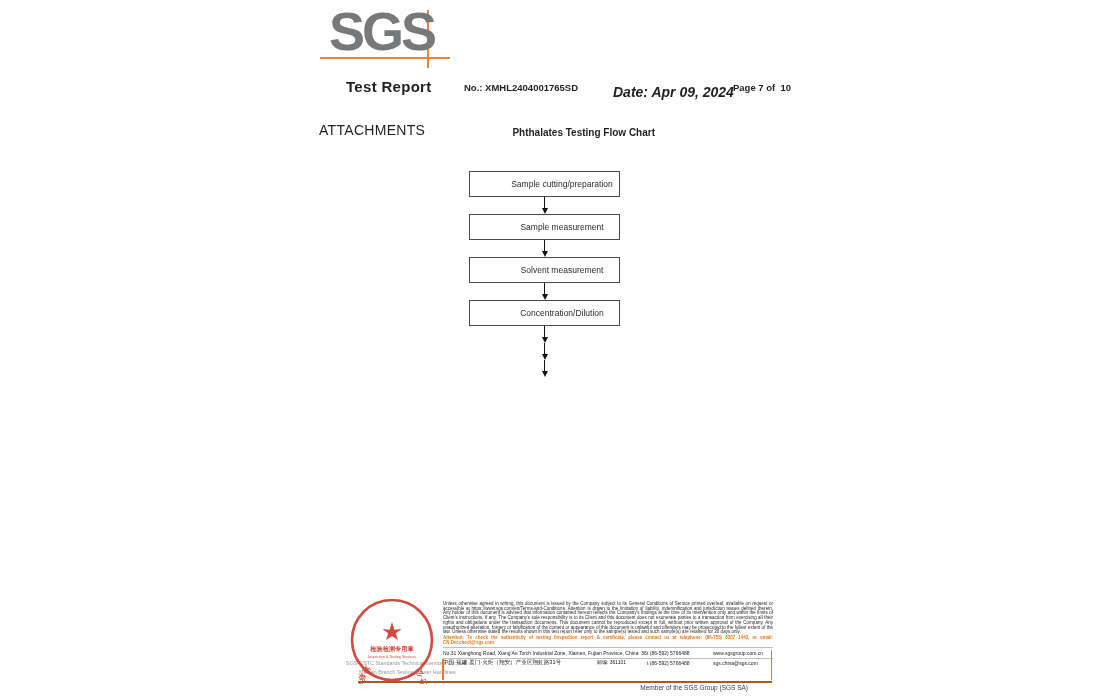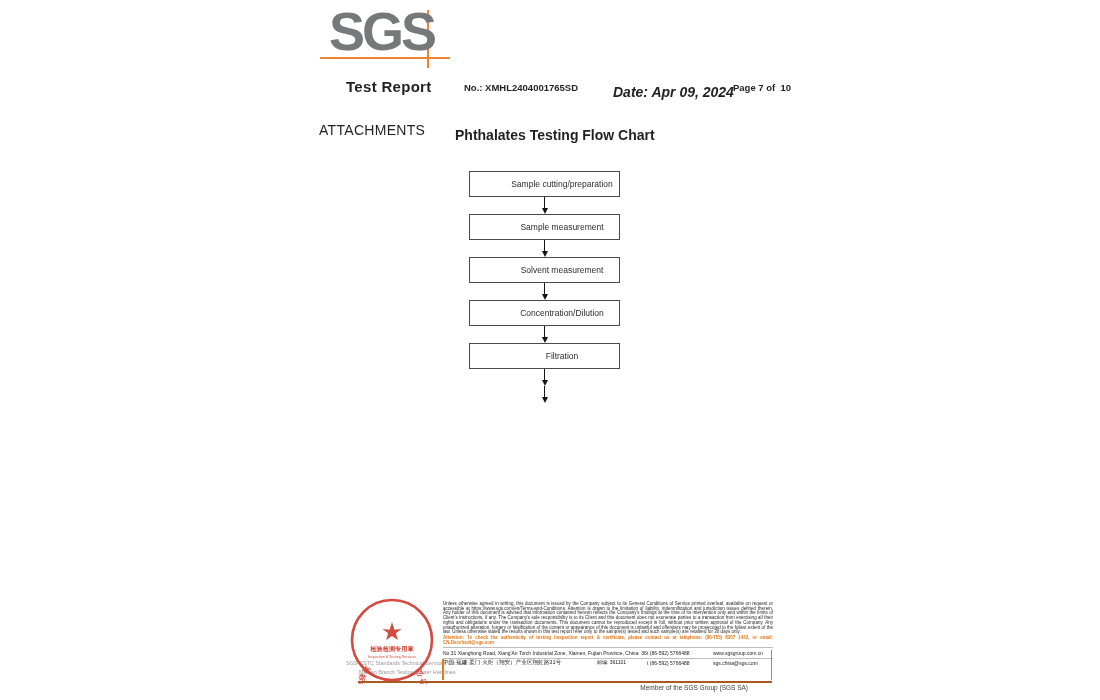--- a/index.html
+++ b/index.html
@@ -15,22 +15,22 @@
 
   
   .hdr{position:absolute;font-weight:bold;white-space:pre;}
   .hdr-title{left:346px;top:78px;font-size:15px;letter-spacing:.3px;}
   .hdr-no{left:464px;top:82px;font-size:9.5px;}
   .hdr-date{left:613px;top:84px;font-size:14px;font-style:italic;}
   .hdr-page{left:733px;top:82px;font-size:9.5px;}
   .attachments{position:absolute;left:319px;top:106px;font-size:14px;font-weight:normal;letter-spacing:.3px;margin-top:16px;}
 
   
-  .flow-title{position:absolute;left:455px;top:127px;width:200px;text-align:left;
-              font-size:14px;font-weight:bold;}
+  .flow-title{position:absolute;left:455px;top:127px;width:200px;text-align:right;
+              font-size:10px;font-weight:bold;}
   .flow{position:absolute;left:469px;top:171px;width:151px;display:flex;flex-direction:column;align-items:center;}
   .flow-box{box-sizing:border-box;width:151px;height:26px;border:1px solid #4a4a4a;background:#fff;
             display:flex;align-items:center;justify-content:center;font-size:8.5px;color:#2b2b2b;padding-left:35px;}
   .flow-arrow{height:17px;display:flex;flex-direction:column;align-items:center;}
   .flow-arrow .al{width:1.2px;height:11px;background:#141414;}
   .flow-arrow .ah{width:0;height:0;border-left:3.6px solid transparent;border-right:3.6px solid transparent;
                   border-top:6px solid #141414;}
 
   
   .company-lines{position:absolute;left:342px;top:659px;width:130px;text-align:center;
@@ -86,21 +86,20 @@
       <div class="flow-box">Solvent measurement</div>
       <div class="flow-arrow">
         <div class="al"></div>
         <div class="ah"></div>
       </div>
       <div class="flow-box">Concentration/Dilution</div>
       <div class="flow-arrow">
         <div class="al"></div>
         <div class="ah"></div>
       </div>
-      <div class="flow-box">Filtration</div>
       <div class="flow-arrow">
         <div class="al"></div>
         <div class="ah"></div>
       </div>
       <div class="flow-arrow">
         <div class="al"></div>
         <div class="ah"></div>
       </div>
     </div>
 

